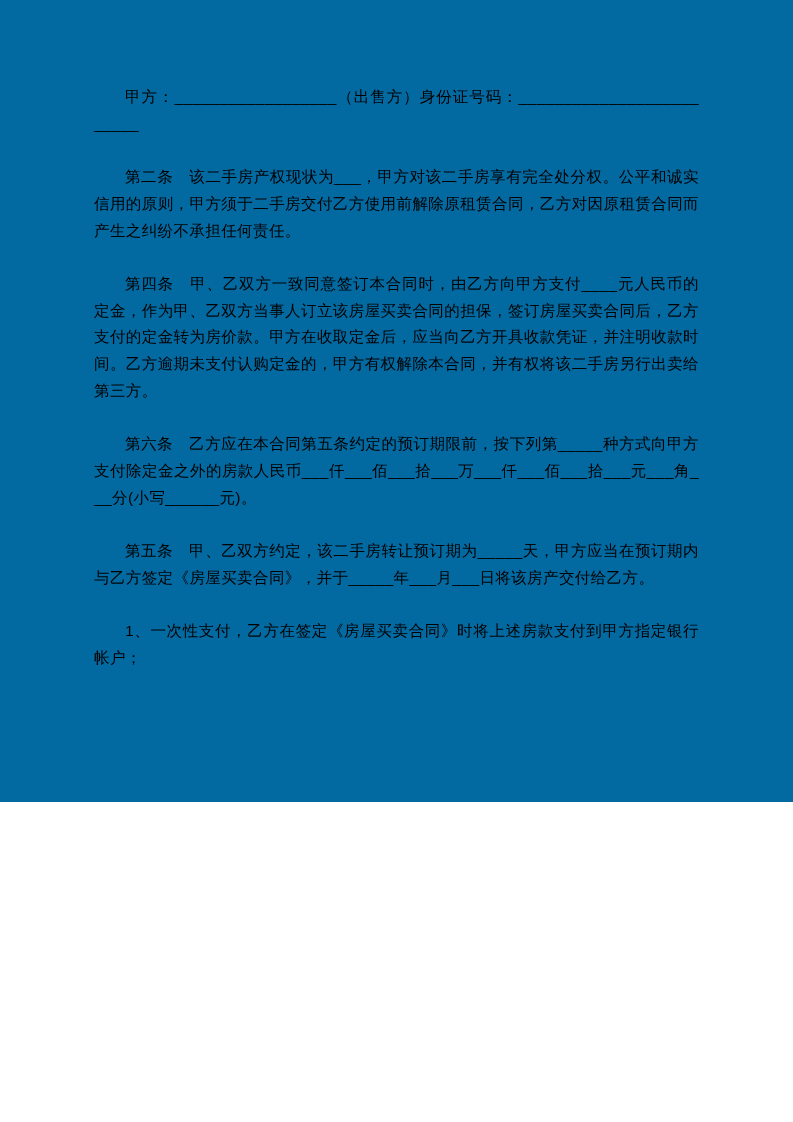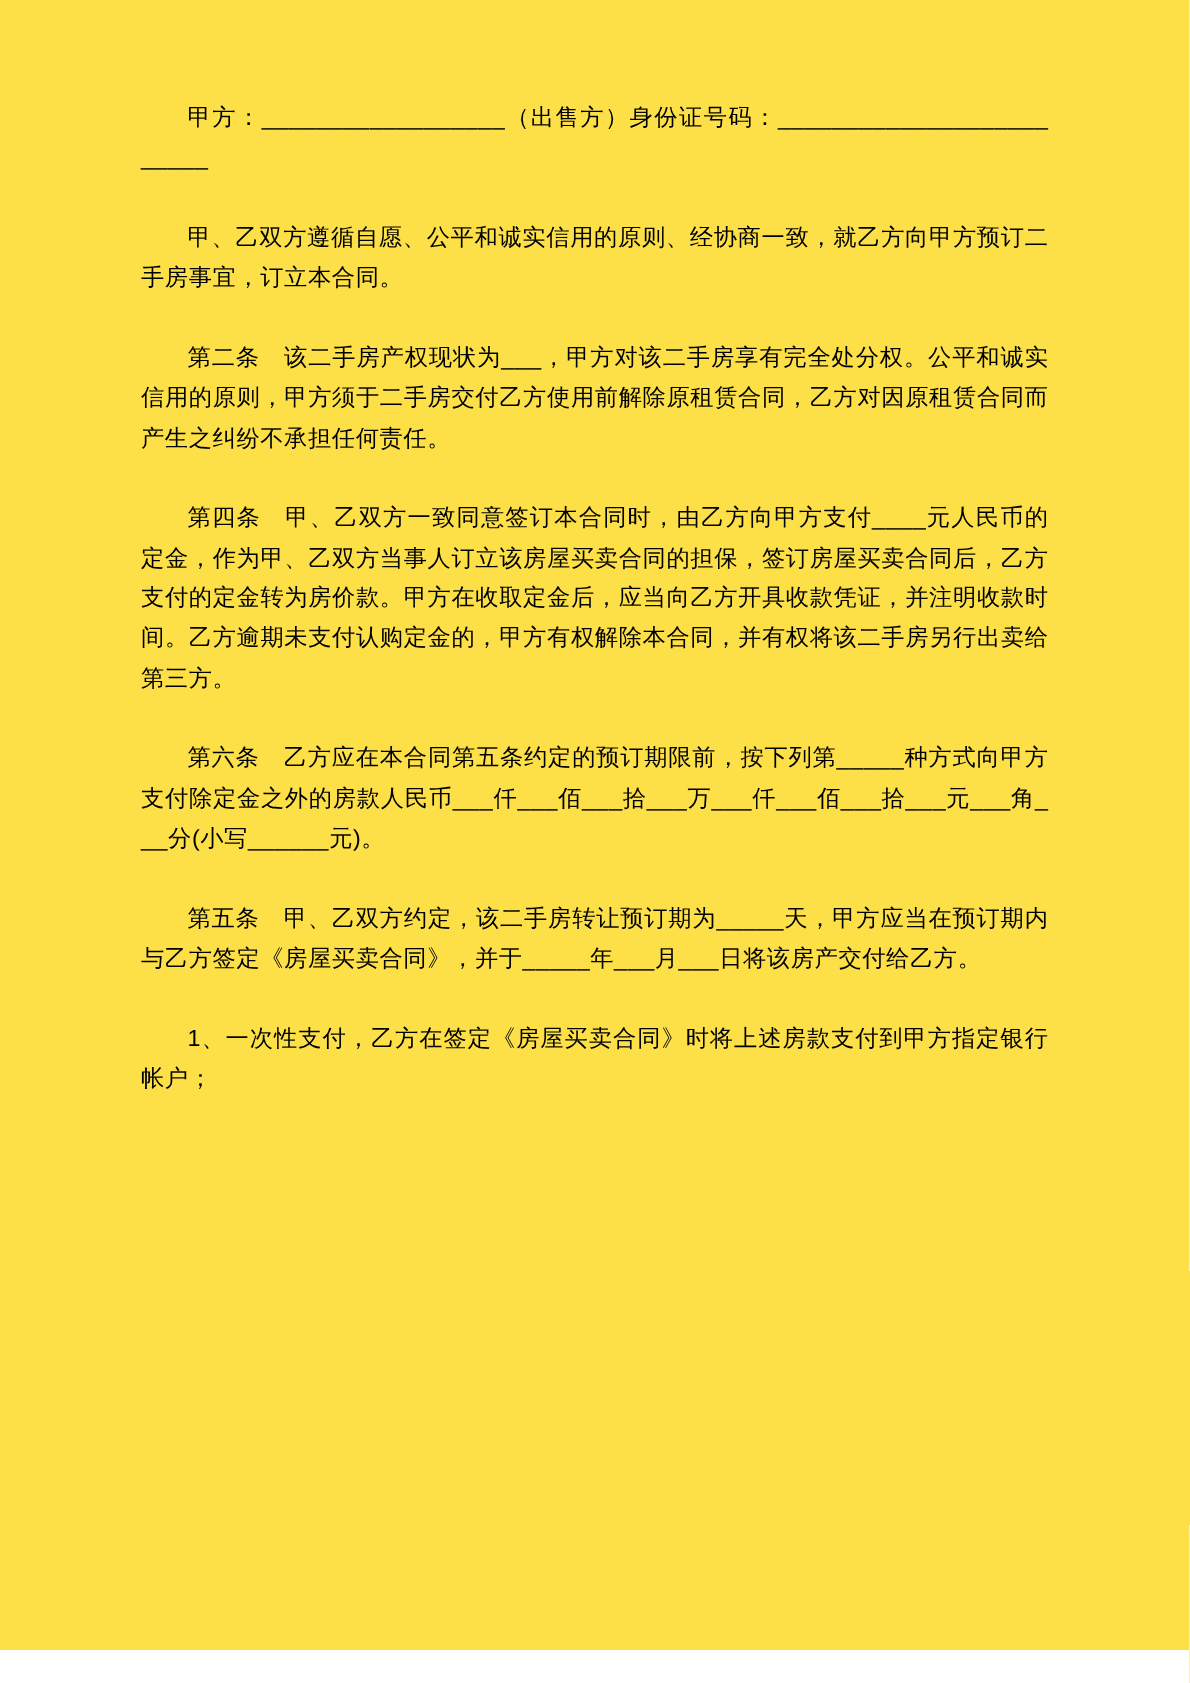--- a/index.html
+++ b/index.html
@@ -3,45 +3,44 @@
 <meta charset="utf-8">
 <style>
   html, body {
     margin: 0;
     padding: 0;
     background: #ffffff;
   }
   .page {
     position: relative;
     width: 793px;
-    height: 1100px;
-    background: #fde047;
+    height: 802px;
+    background: #0369a1;
     overflow: hidden;
     box-sizing: border-box;
-    padding: 66px 94px 0 94px;
+    padding: 84px 94px 0 94px;
   }
   .doc-body p {
     margin: 0 0 26.7px 0;
     font-family: "Liberation Sans", "DejaVu Sans", sans-serif;
     font-size: 15.5px;
     line-height: 26.7px;
     color: #000000;
     text-align: justify;
     text-justify: inter-character;
     text-indent: 2em;
     letter-spacing: 0.4px;
     word-break: break-all;
   }
 </style>
 </head>
 <body>
 
 <div class="page">
   <div class="doc-body">
     <p>甲方：__________________（出售方）身份证号码：_________________________</p>
-    <p>甲、乙双方遵循自愿、公平和诚实信用的原则、经协商一致，就乙方向甲方预订二手房事宜，订立本合同。</p>
     <p>第二条　该二手房产权现状为___，甲方对该二手房享有完全处分权。公平和诚实信用的原则，甲方须于二手房交付乙方使用前解除原租赁合同，乙方对因原租赁合同而产生之纠纷不承担任何责任。</p>
     <p>第四条　甲、乙双方一致同意签订本合同时，由乙方向甲方支付____元人民币的定金，作为甲、乙双方当事人订立该房屋买卖合同的担保，签订房屋买卖合同后，乙方支付的定金转为房价款。甲方在收取定金后，应当向乙方开具收款凭证，并注明收款时间。乙方逾期未支付认购定金的，甲方有权解除本合同，并有权将该二手房另行出卖给第三方。</p>
     <p>第六条　乙方应在本合同第五条约定的预订期限前，按下列第_____种方式向甲方支付除定金之外的房款人民币___仟___佰___拾___万___仟___佰___拾___元___角___分(小写______元)。</p>
     <p>第五条　甲、乙双方约定，该二手房转让预订期为_____天，甲方应当在预订期内与乙方签定《房屋买卖合同》，并于_____年___月___日将该房产交付给乙方。</p>
     <p>1、一次性支付，乙方在签定《房屋买卖合同》时将上述房款支付到甲方指定银行帐户；</p>
   </div>
 </div>
 
 </body></html>

